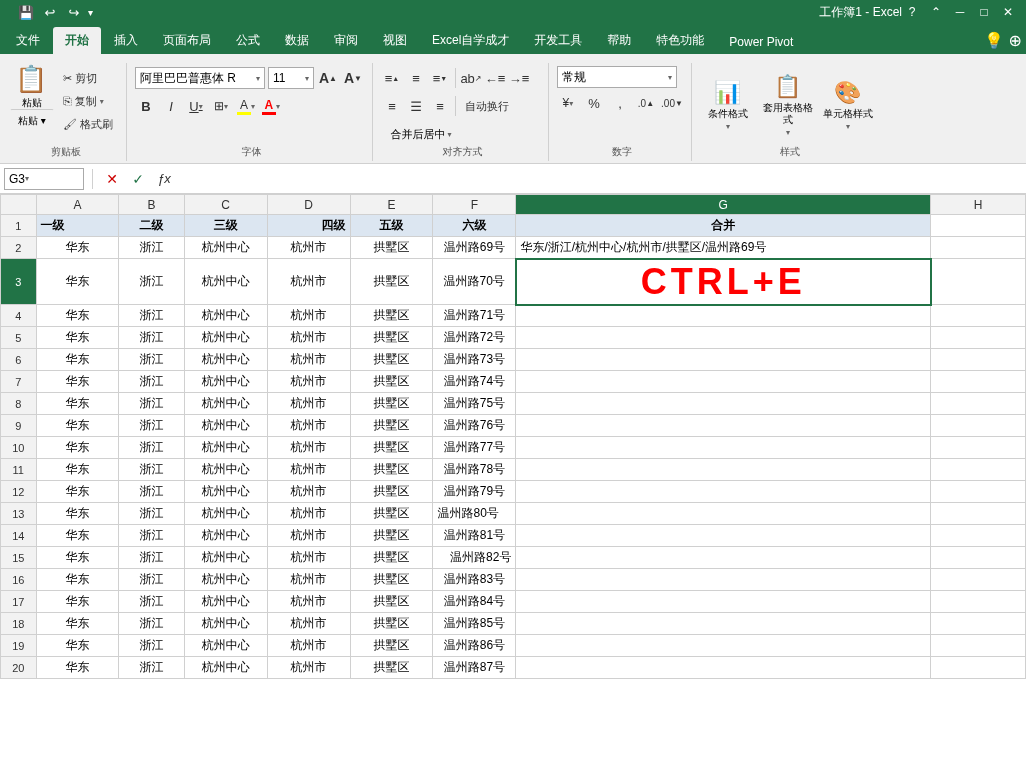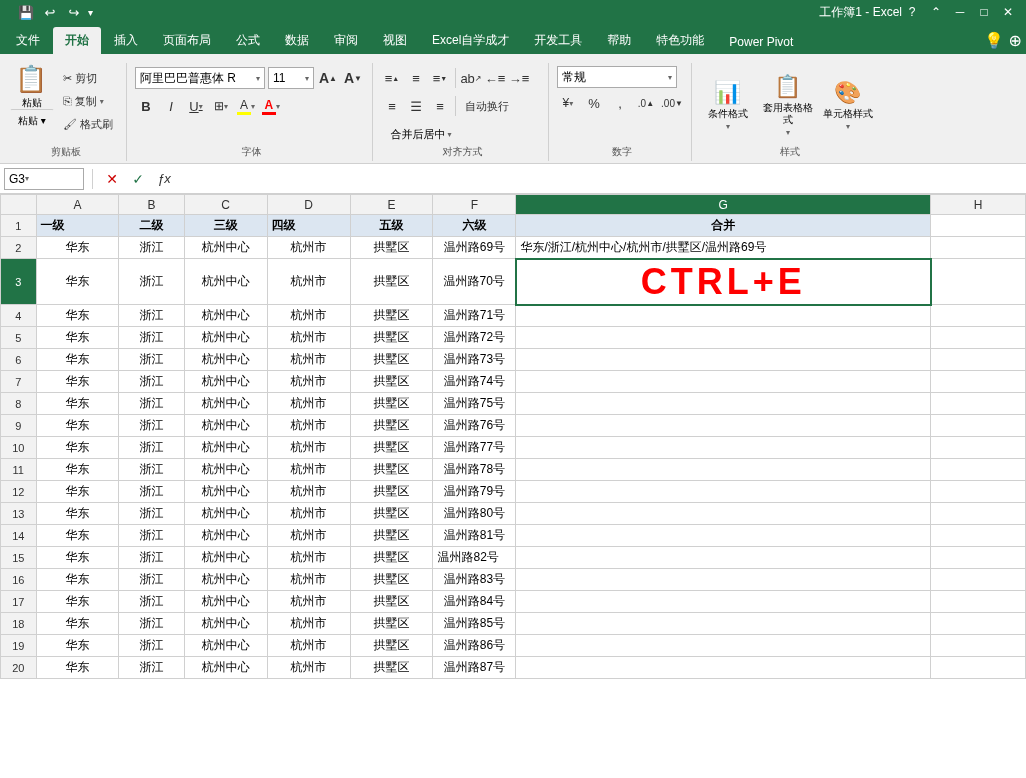--- a/index.html
+++ b/index.html
@@ -557,21 +557,21 @@
           <th class="selected-col">G</th>
           <th>H</th>
         </tr>
       </thead>
       <tbody id="grid-body">
           <tr>
             <td class="row-num">1</td>
             <td style="background: rgb(220, 230, 241); font-weight: bold;">一级</td>
             <td style="background: rgb(220, 230, 241); text-align: center; font-weight: bold;">二级</td>
             <td style="background: rgb(220, 230, 241); text-align: center; font-weight: bold;">三级</td>
-            <td style="background: rgb(220, 230, 241); text-align: left; font-weight: bold;">四级</td>
+            <td style="background: rgb(220, 230, 241); text-align: right; font-weight: bold;">四级</td>
             <td style="background: rgb(220, 230, 241); text-align: center; font-weight: bold;">五级</td>
             <td style="background: rgb(220, 230, 241); text-align: center; font-weight: bold;">六级</td>
             <td style="background: rgb(220, 230, 241); text-align: center; font-weight: bold;">合并</td>
             <td></td>
           </tr>
           <tr>
             <td class="row-num">2</td>
             <td style="text-align: center;">华东</td>
             <td style="text-align: center;">浙江</td>
             <td style="text-align: center;">杭州中心</td>
@@ -691,21 +691,21 @@
             <td></td>
             <td></td>
           </tr>
           <tr>
             <td class="row-num">13</td>
             <td style="text-align: center;">华东</td>
             <td style="text-align: center;">浙江</td>
             <td style="text-align: center;">杭州中心</td>
             <td style="text-align: center;">杭州市</td>
             <td style="text-align: center;">拱墅区</td>
-            <td style="text-align: center; margin-top: 46px;">温州路80号</td>
+            <td style=" margin-top: 46px;">温州路80号</td>
             <td></td>
             <td></td>
           </tr>
           <tr>
             <td class="row-num">14</td>
             <td style="text-align: center;">华东</td>
             <td style="text-align: center;">浙江</td>
             <td style="text-align: center;">杭州中心</td>
             <td style="text-align: center;">杭州市</td>
             <td style="text-align: center;">拱墅区</td>
@@ -713,21 +713,21 @@
             <td></td>
             <td></td>
           </tr>
           <tr>
             <td class="row-num">15</td>
             <td style="text-align: center;">华东</td>
             <td style="text-align: center;">浙江</td>
             <td style="text-align: center;">杭州中心</td>
             <td style="text-align: center;">杭州市</td>
             <td style="text-align: center;">拱墅区</td>
-            <td style="text-align: left;">温州路82号</td>
+            <td style="text-align: right;">温州路82号</td>
             <td></td>
             <td></td>
           </tr>
           <tr>
             <td class="row-num">16</td>
             <td style="text-align: center;">华东</td>
             <td style="text-align: center;">浙江</td>
             <td style="text-align: center;">杭州中心</td>
             <td style="text-align: center;">杭州市</td>
             <td style="text-align: center;">拱墅区</td>

